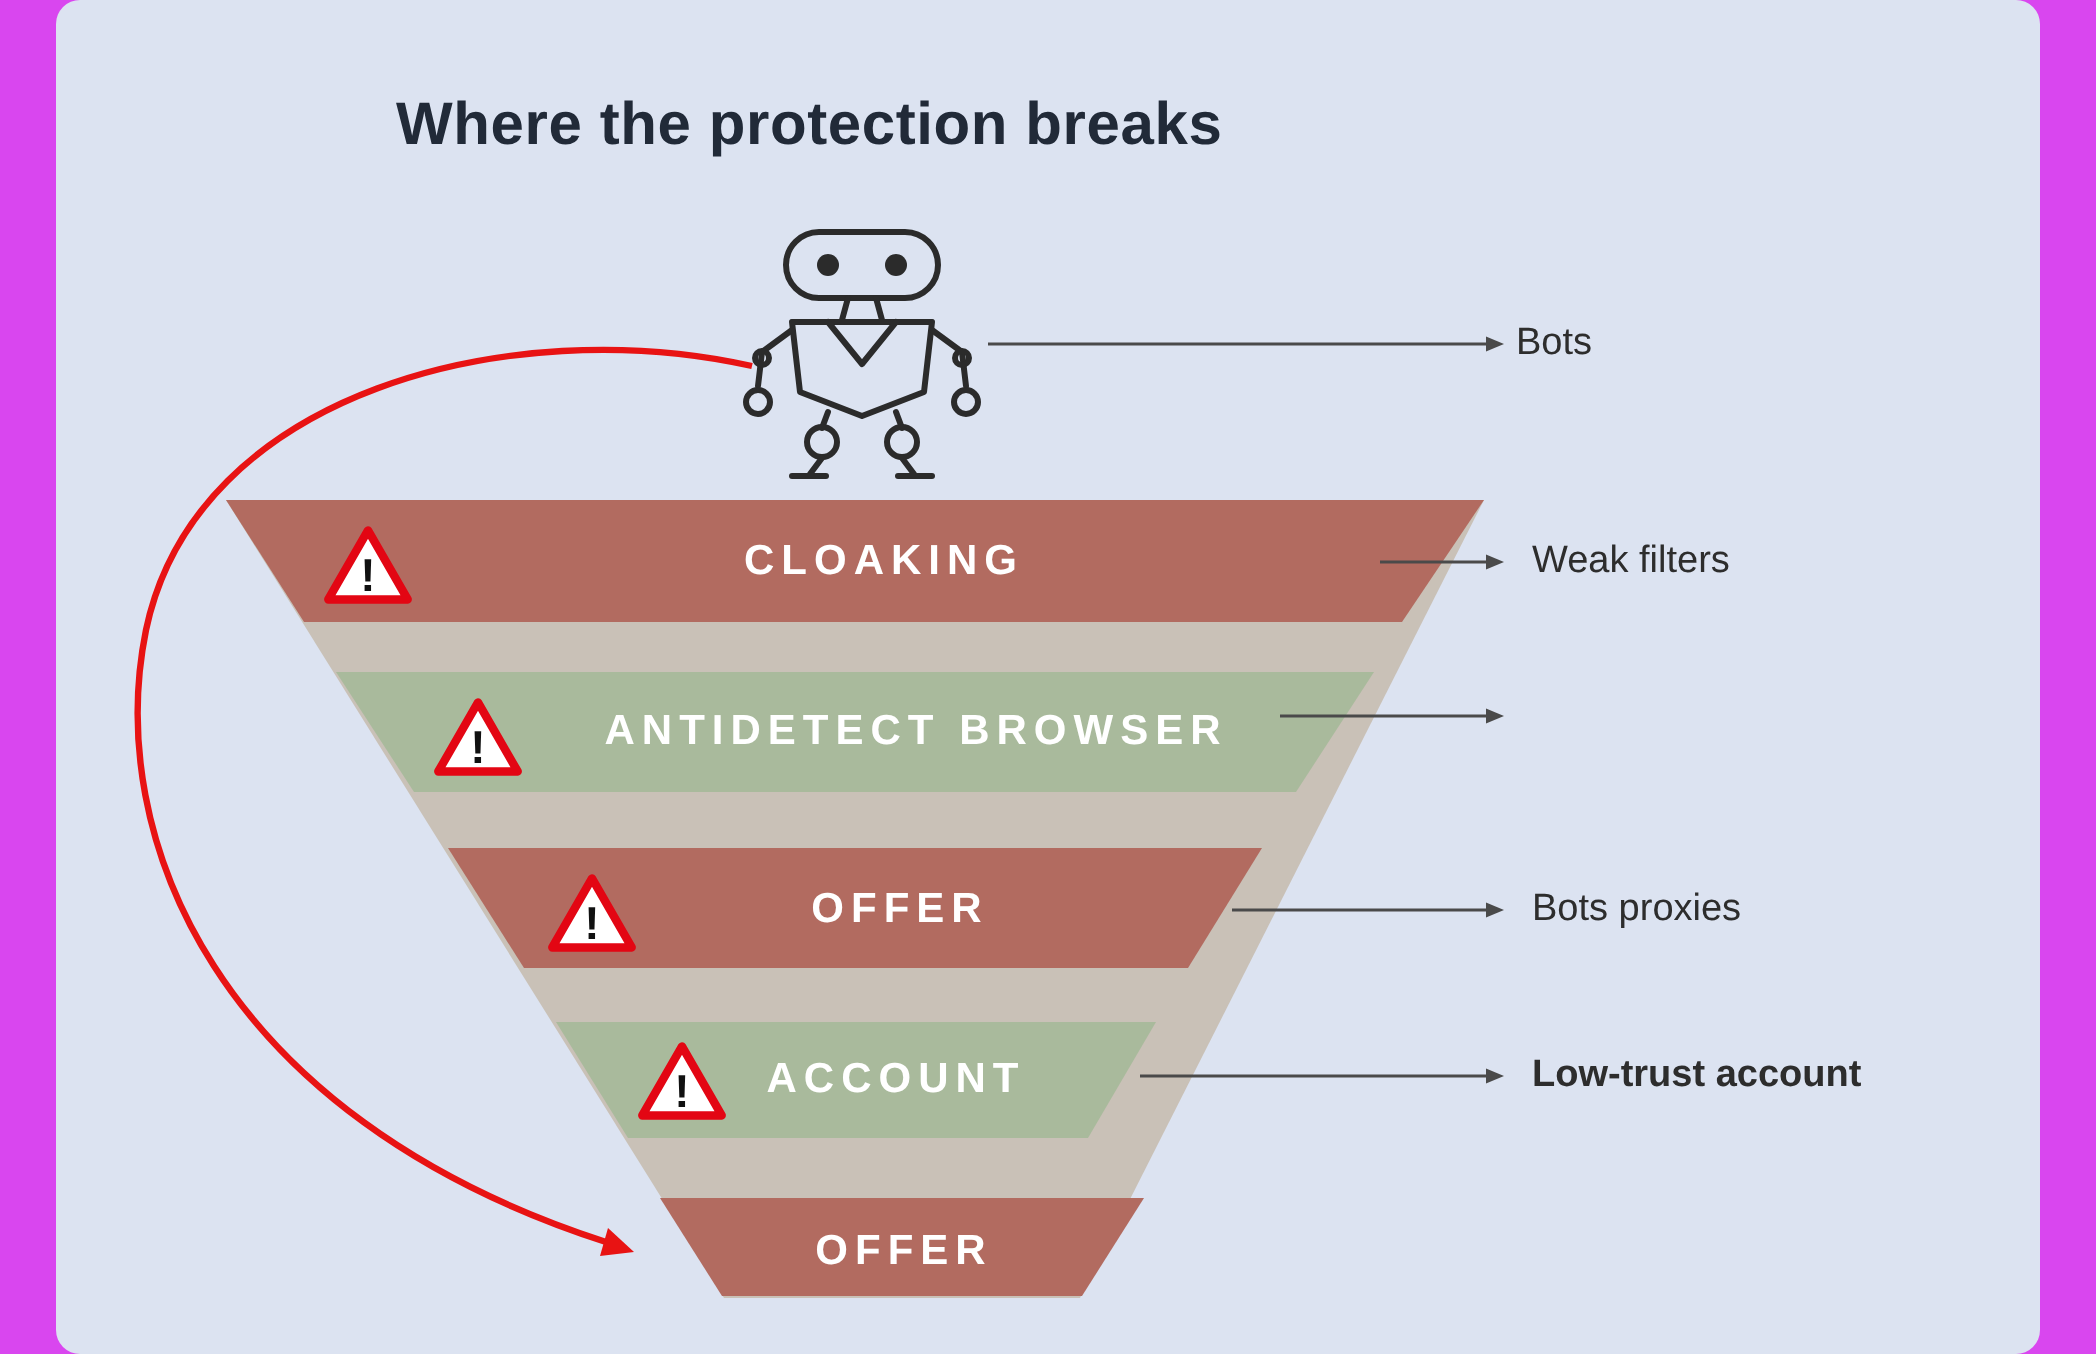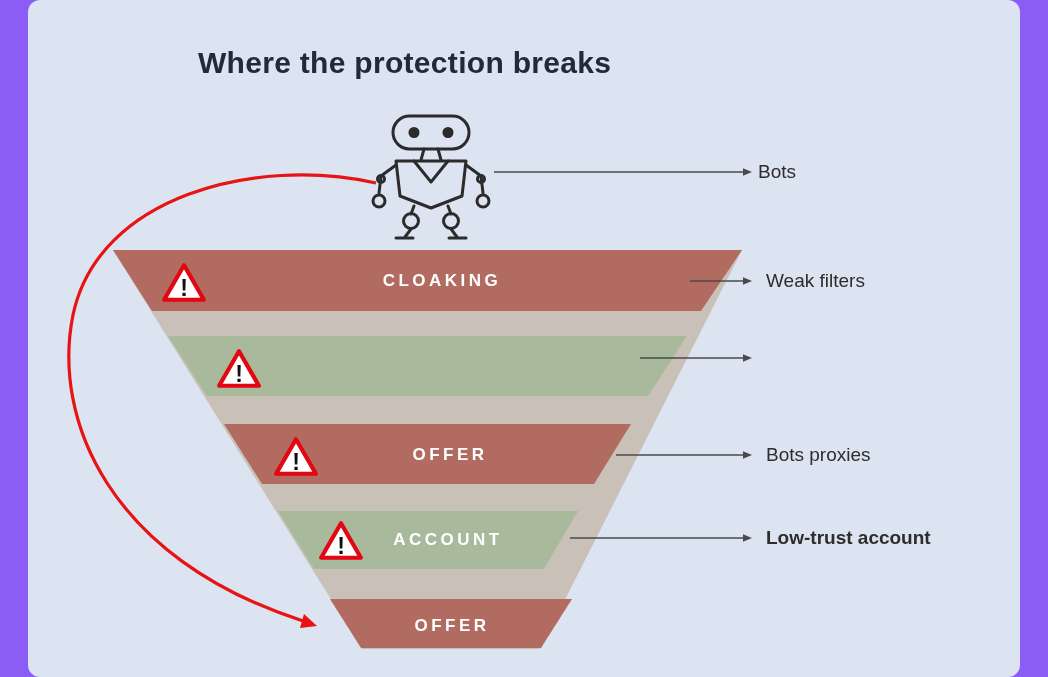--- a/index.html
+++ b/index.html
@@ -1,22 +1,22 @@
 <!DOCTYPE html>
 <html><head>
 <meta charset="utf-8">
 <style>
   html,body{margin:0;padding:0;}
   body{font-family:"Liberation Sans",sans-serif;background:#ffffff;}
-  .stage{position:relative;width:1048px;height:677px;background:#8b5cf6;overflow:hidden;}
+  .stage{position:relative;width:1048px;height:677px;background:#d946ef;overflow:hidden;}
   .panel{position:absolute;left:28px;right:28px;top:0;bottom:0;background:#dce3f1;border-radius:12px;}
   .scene{position:absolute;left:0;top:0;width:1048px;height:677px;}
   .title{position:absolute;left:198px;top:46px;font-size:30px;font-weight:bold;color:#212a38;letter-spacing:0.3px;}
   .layer-label{position:absolute;transform:translate(-50%,-50%);color:#ffffff;font-weight:bold;
-    font-size:17px;letter-spacing:3.5px;white-space:nowrap;}
+    font-size:21px;letter-spacing:3.5px;white-space:nowrap;}
   .annotation{position:absolute;transform:translateY(-50%);font-size:19px;color:#2d2d2d;white-space:nowrap;}
   .annotation.wrap{white-space:normal;width:150px;line-height:1.35;}
   .warn{position:absolute;width:46px;height:42px;}
   .warn svg{display:block;width:100%;height:100%;}
 </style>
 </head>
 <body>
 
 <div class="stage">
   <div class="panel"></div>
@@ -95,20 +95,21 @@
       </svg>
   </div>
   <div class="warn" style="left:318px;top:520px;">
     <svg viewBox="0 0 44 40">
         <path d="M22 3 L41 36 L3 36 Z" fill="#ffffff" stroke="#e30613" stroke-width="4" stroke-linejoin="round"></path>
         <text x="22" y="32" text-anchor="middle" font-size="22" font-weight="bold" fill="#111111">!</text>
       </svg>
   </div>
 
   <div class="layer-label" style="left:442px;top:281px;">CLOAKING</div>
+  <div class="layer-label" style="left:458px;top:366px;">ANTIDETECT BROWSER</div>
   <div class="layer-label" style="left:450px;top:455px;">OFFER</div>
   <div class="layer-label" style="left:448px;top:540px;">ACCOUNT</div>
   <div class="layer-label" style="left:452px;top:626px;">OFFER</div>
 
   <div class="annotation" style="left:758px;top:172px;text-align:center;">Bots</div>
   <div class="annotation" style="left:766px;top:281px;">Weak filters</div>
   <div class="annotation" style="left:766px;top:455px;">Bots proxies</div>
   <div class="annotation" style="left:766px;top:538px;font-weight:bold;">Low-trust account</div>
 </div>
 

